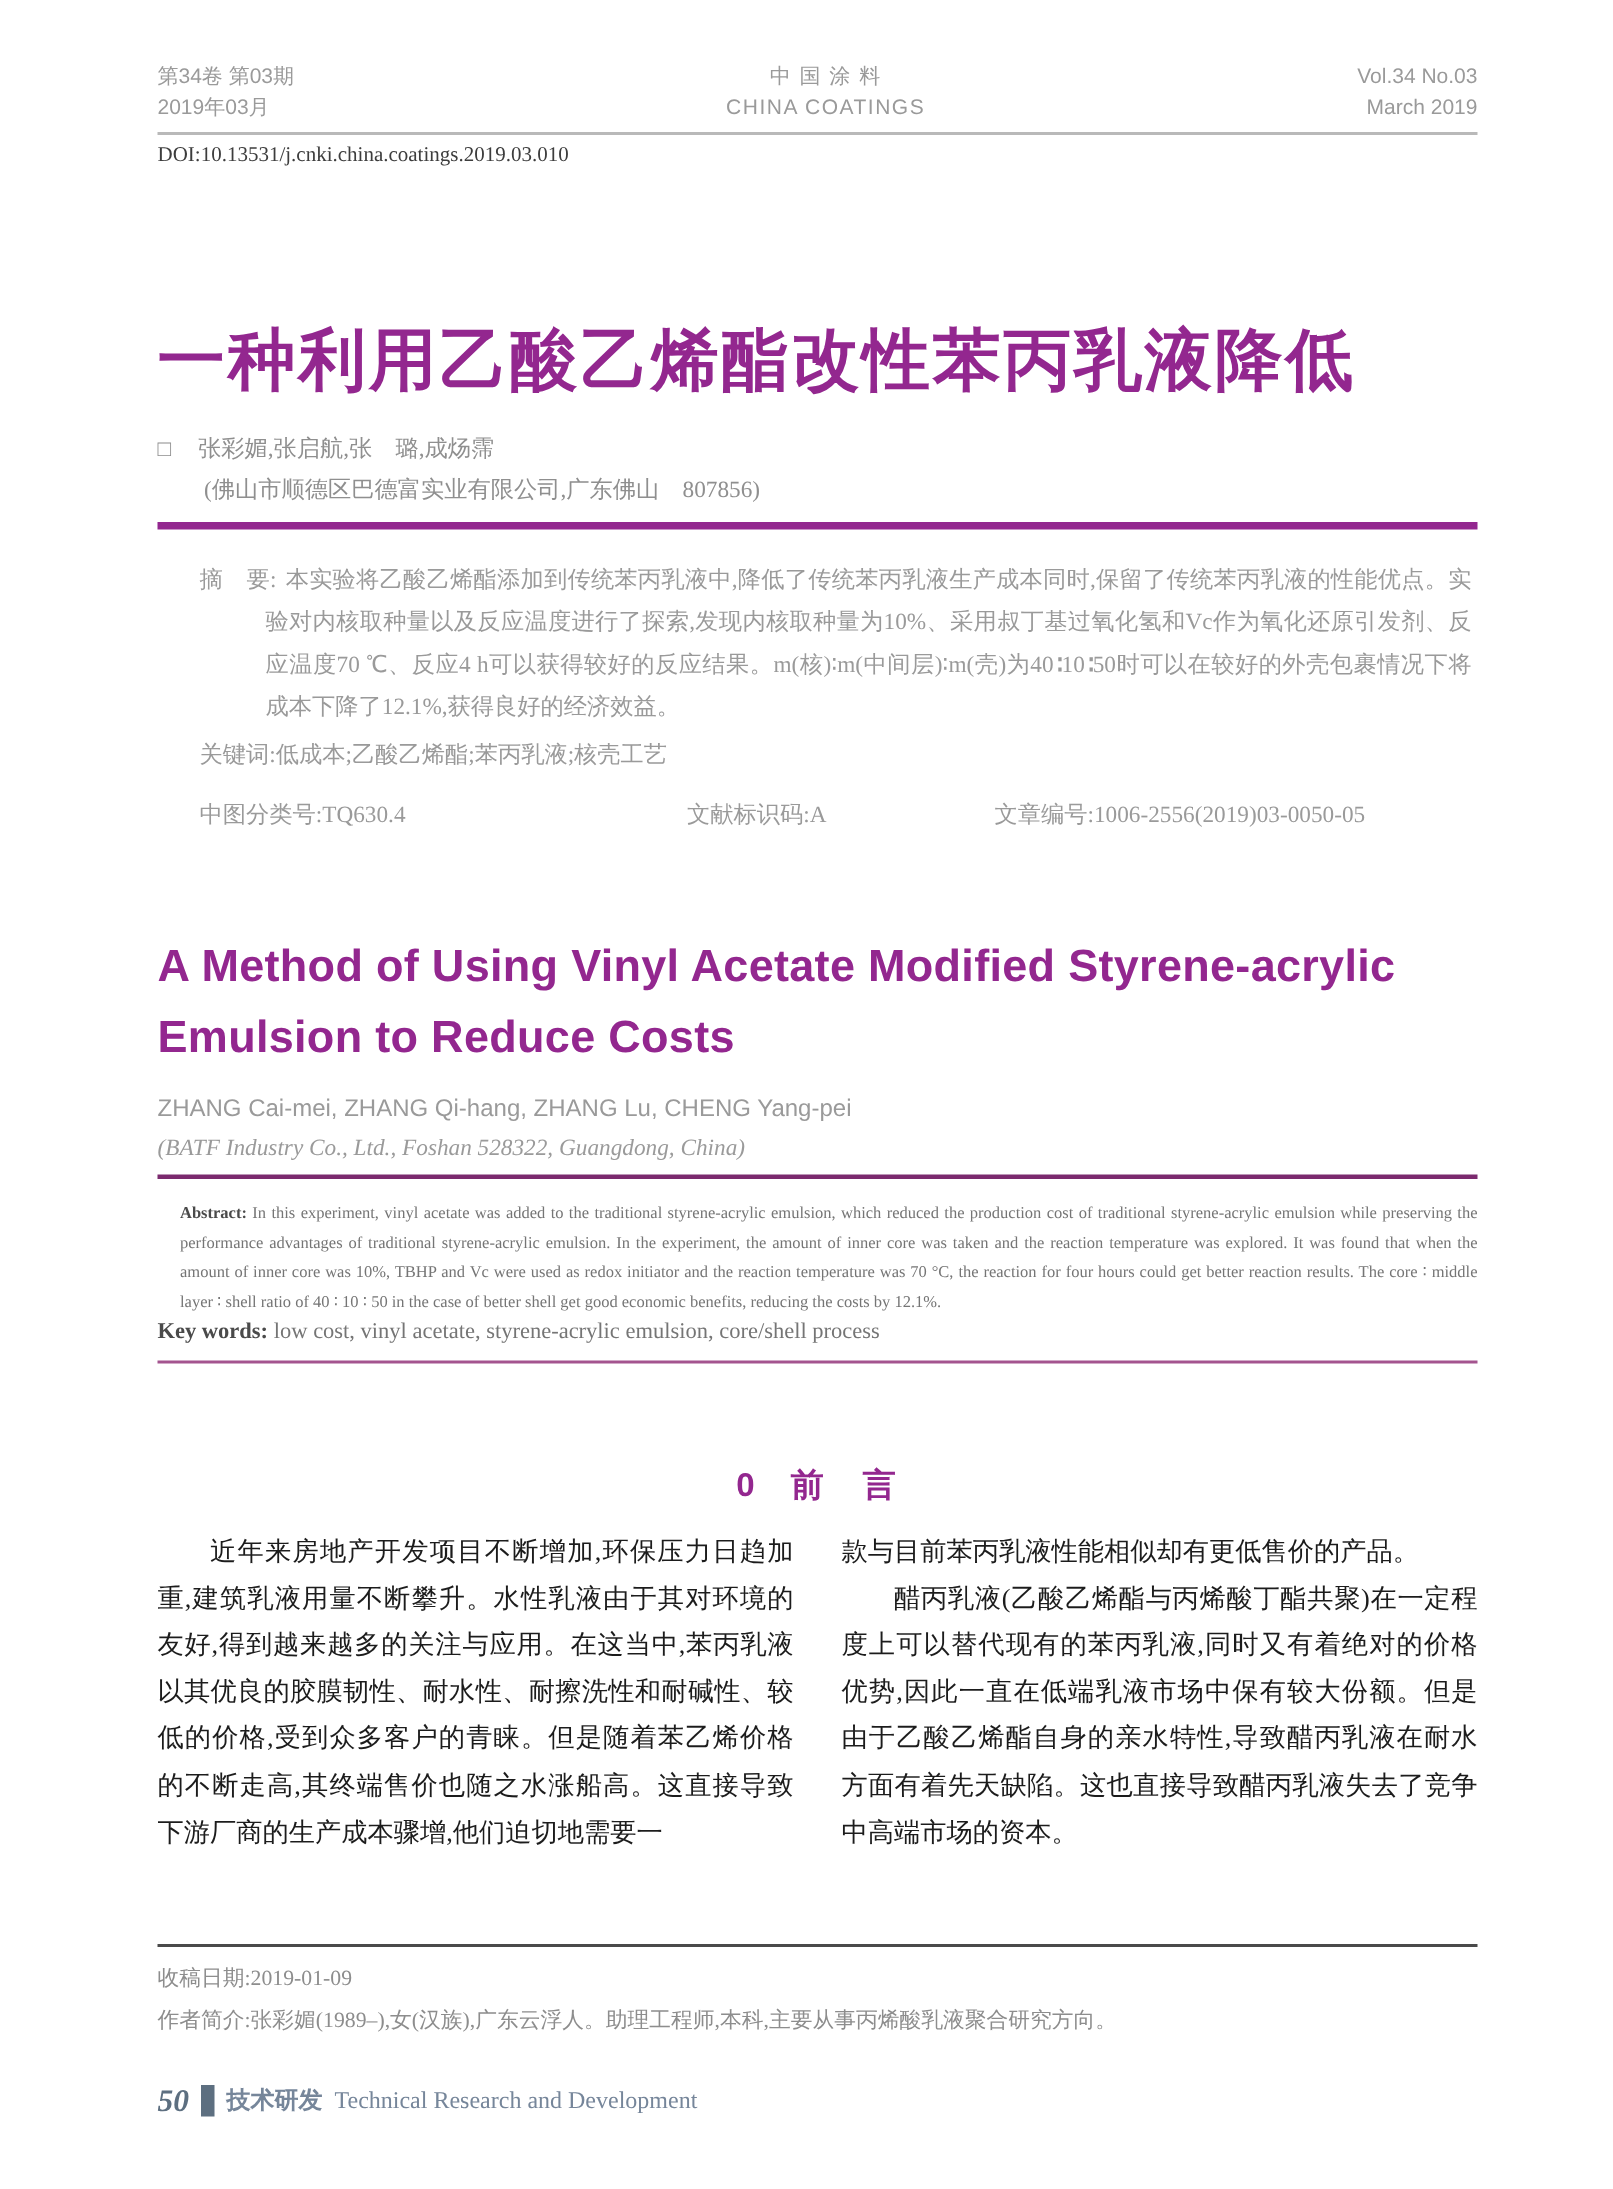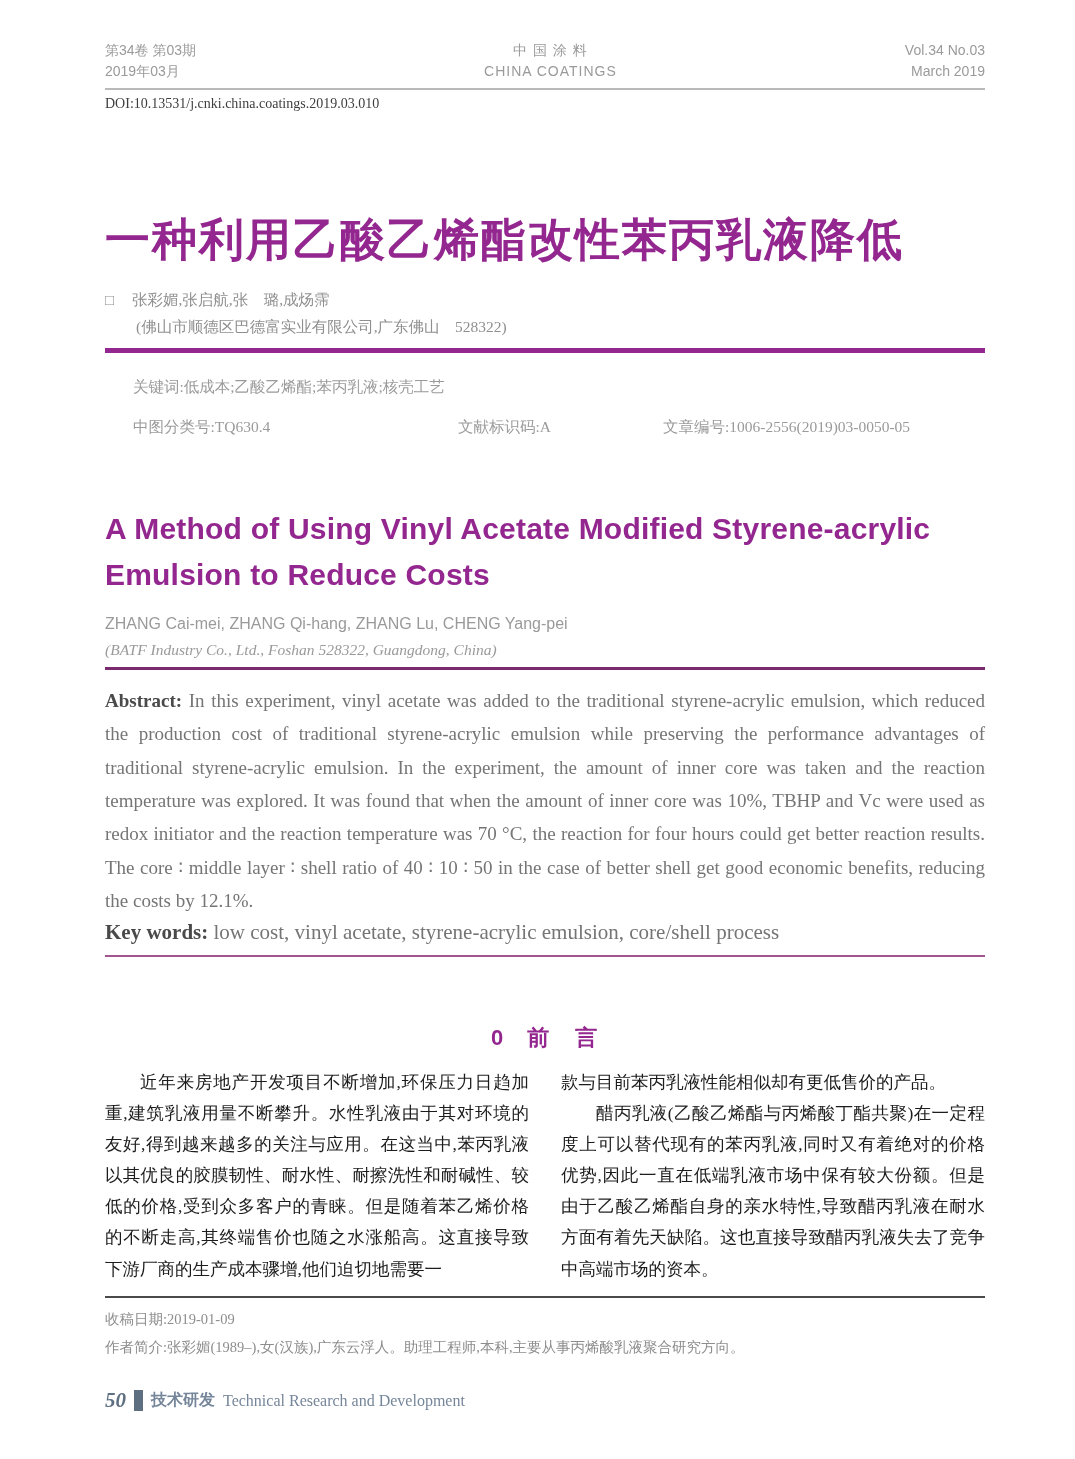--- a/index.html
+++ b/index.html
@@ -105,29 +105,30 @@
     color: #9a9a9a;
     font-style: italic;
     font-size: 15.5px;
   }
   .rule-med { margin-top: 8px; height: 3px; background: #7b2a6e; }
 
   
   .abstract-en {
     margin-top: 14px;
     color: #757575;
-    font-size: 19px;
+    font-size: 11px;
     line-height: 1.76;
     text-align: justify;
+    margin-left: 15px;
   }
   .abstract-en b, .kw-en b { color: #4a4a4a; font-family: "Liberation Serif", serif; }
   .kw-en {
     margin-top: 2px;
     color: #757575;
-    font-size: 21px;
+    font-size: 15px;
   }
   .rule-thin { margin-top: 10px; height: 2px; background: #a4548f; }
 
   
   .section-heading {
     margin-top: 66px;
     color: #93278F;
     font-family: "Liberation Sans", sans-serif;
     font-weight: 700;
     font-size: 22px;
@@ -201,25 +202,28 @@
 
   <h1 class="title-cn">
     <div>一种利用乙酸乙烯酯改性苯丙乳液降低</div>
   </h1>
 
   <div class="authors-cn">
     <div>
       <span class="marker">□</span>
       <span>张彩媚,张启航,张　璐,成炀霈</span>
     </div>
-    <div class="affil">(佛山市顺德区巴德富实业有限公司,广东佛山　528322)</div>
+    <div class="affil">(佛山市顺德区巴德富实业有限公司,广东佛山　807856)</div>
   </div>
   <div class="rule-thick"></div>
 
   <section class="abstract-cn">
+    <p class="abs-par">
+      <span class="abs-label">摘　要:</span><span>本实验将乙酸乙烯酯添加到传统苯丙乳液中,降低了传统苯丙乳液生产成本同时,保留了传统苯丙乳液的性能优点。实验对内核取种量以及反应温度进行了探索,发现内核取种量为10%、采用叔丁基过氧化氢和Vc作为氧化还原引发剂、反应温度70 ℃、反应4 h可以获得较好的反应结果。m(核)∶m(中间层)∶m(壳)为40∶10∶50时可以在较好的外壳包裹情况下将成本下降了12.1%,获得良好的经济效益。</span>
+    </p>
     <p class="kw-line">
       <span>关键词:</span><span>低成本;乙酸乙烯酯;苯丙乳液;核壳工艺</span>
     </p>
     <div class="meta-line">
       <span class="meta-item m1"><span>中图分类号:</span><span>TQ630.4</span></span>
       <span class="meta-item m2"><span>文献标识码:</span><span>A</span></span>
       <span class="meta-item m3"><span>文章编号:</span><span>1006-2556(2019)03-0050-05</span></span>
     </div>
   </section>
 

